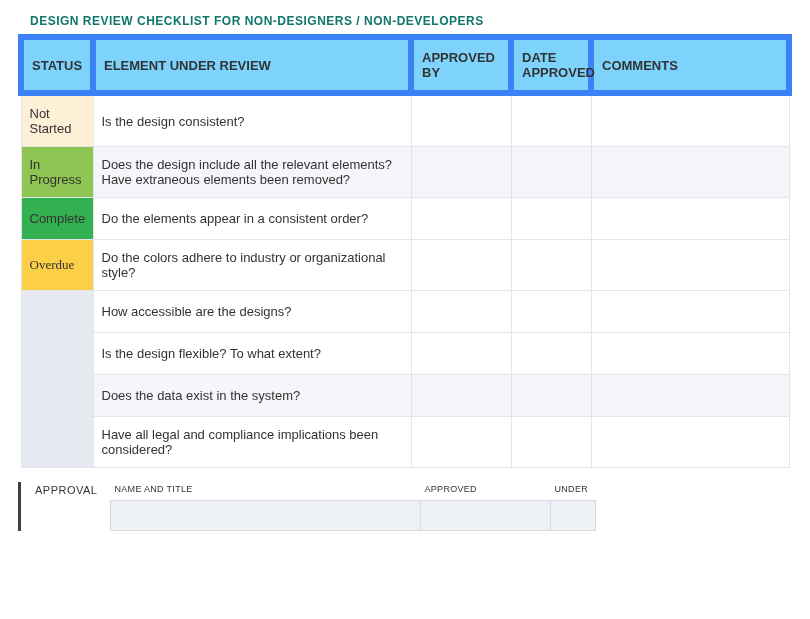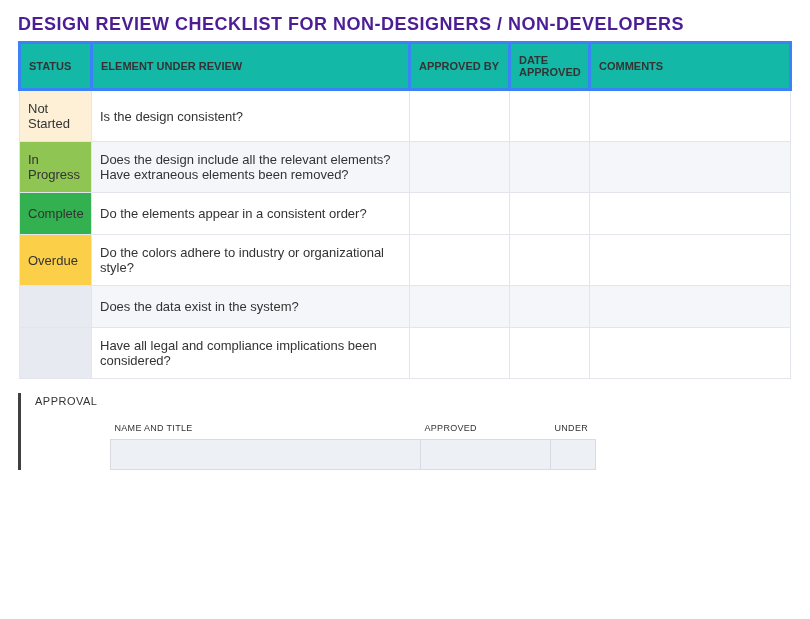--- a/index.html
+++ b/index.html
@@ -6,38 +6,38 @@
   body {
     margin: 0;
     padding: 14px 18px;
     font-family: "Century Gothic", "Futura", "Avenir", Arial, sans-serif;
     font-size: 12px;
     color: #333;
     background: #fff;
     width: 810px;
   }
   .title {
-    font-size: 18px;
+    font-size: 12px;
     font-weight: bold;
     letter-spacing: 0.5px;
-    color: #4c1d95;
-    margin: 0 0 6px 0;
+    color: #0f766e;
+    margin: 0 0 6px 12px;
   }
   table.checklist {
     border-collapse: collapse;
     width: 100%;
     table-layout: fixed;
   }
   table.checklist th {
-    background: #14b8a6;
-    font-size: 11px;
+    background: #7dd3fc;
+    font-size: 13px;
     font-weight: bold;
     text-align: left;
     padding: 10px 8px;
-    border: 3px solid #3b82f6;
+    border: 6px solid #3b82f6;
     text-transform: uppercase;
   }
   table.checklist th.center { }
   table.checklist td {
     border: 1px solid #e2e6ec;
     padding: 10px 8px;
     font-size: 13px;
     vertical-align: middle;
     height: 42px;
   }
@@ -47,40 +47,39 @@
   }
   td.element {}
   tr.alt td.element,
   tr.alt td.approved,
   tr.alt td.date,
   tr.alt td.comments { background: #f4f6fa; }
   .status-notstarted { background: #fef0d6 !important; }
   .status-inprogress { background: #8fc553 !important; }
   .status-complete   { background: #33b050 !important; }
   .status-onhold     { background: #cccccc !important; }
-  .status-overdue    { background: #fbcf47 !important; }
+  .status-overdue    { background: #fbcf47 !important; font-family: Liberation Serif, serif; }
   .status-na         { background: #e7ebf1 !important; }
   
   .approval-wrap {
     display: flex;
     margin-top: 14px;
     border-left: 3px solid #404040;
     padding-left: 14px;
   }
   .approval-label {
     width: 75px;
     font-size: 11px;
     letter-spacing: 0.5px;
     padding-top: 2px;
   }
   table.approval {
     border-collapse: collapse;
     width: 485px;
     table-layout: fixed;
-    margin-top: 28px;
   }
   table.approval th {
     font-size: 9px;
     font-weight: normal;
     text-align: left;
     padding: 2px 4px 6px 4px;
     letter-spacing: 0.3px;
   }
   table.approval td {
     border: 1px solid #d8dce2;
@@ -132,20 +131,34 @@
         <td class="date"></td>
         <td class="comments"></td>
       </tr>
       <tr>
         <td class="status status-overdue">Overdue</td>
         <td class="element">Do the colors adhere to industry or organizational style?</td>
         <td class="approved"></td>
         <td class="date"></td>
         <td class="comments"></td>
       </tr>
+      <tr>
+        <td class="status "></td>
+        <td class="element">How accessible are the designs?</td>
+        <td class="approved"></td>
+        <td class="date"></td>
+        <td class="comments"></td>
+      </tr>
+      <tr>
+        <td class="status "></td>
+        <td class="element">Is the design flexible? To what extent?</td>
+        <td class="approved"></td>
+        <td class="date"></td>
+        <td class="comments"></td>
+      </tr>
       <tr class="alt">
         <td class="status "></td>
         <td class="element">Does the data exist in the system?</td>
         <td class="approved"></td>
         <td class="date"></td>
         <td class="comments"></td>
       </tr>
       <tr>
         <td class="status "></td>
         <td class="element">Have all legal and compliance implications been considered?</td>

